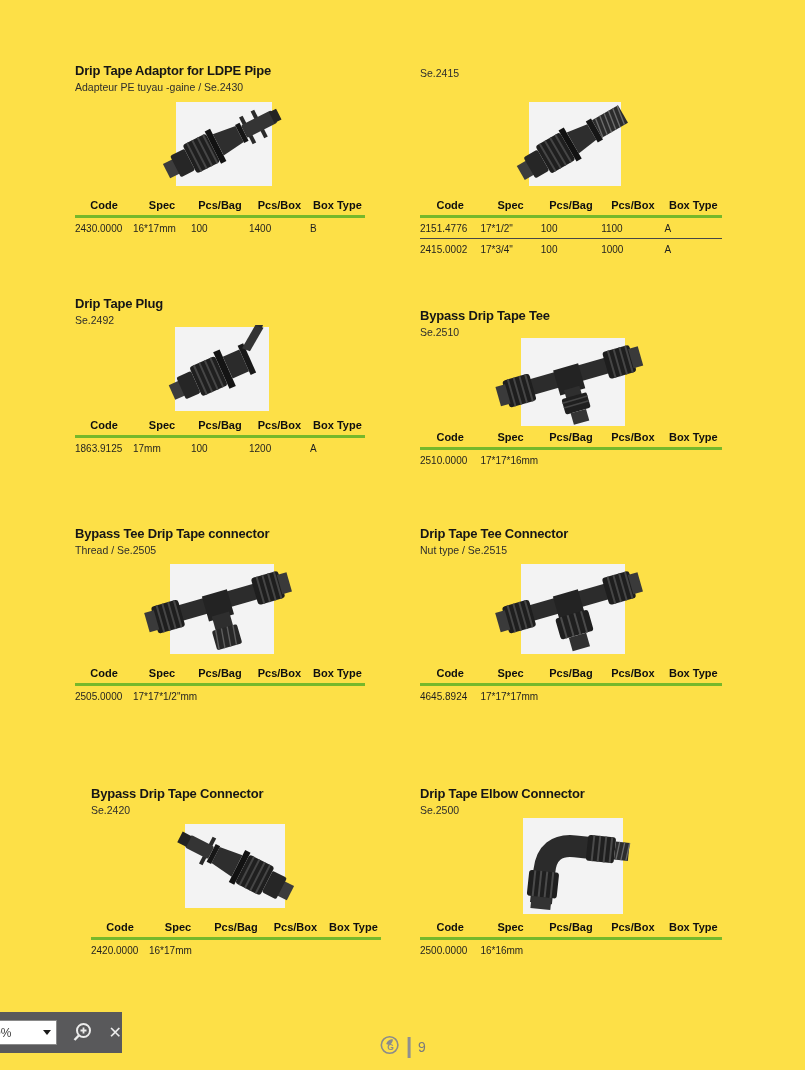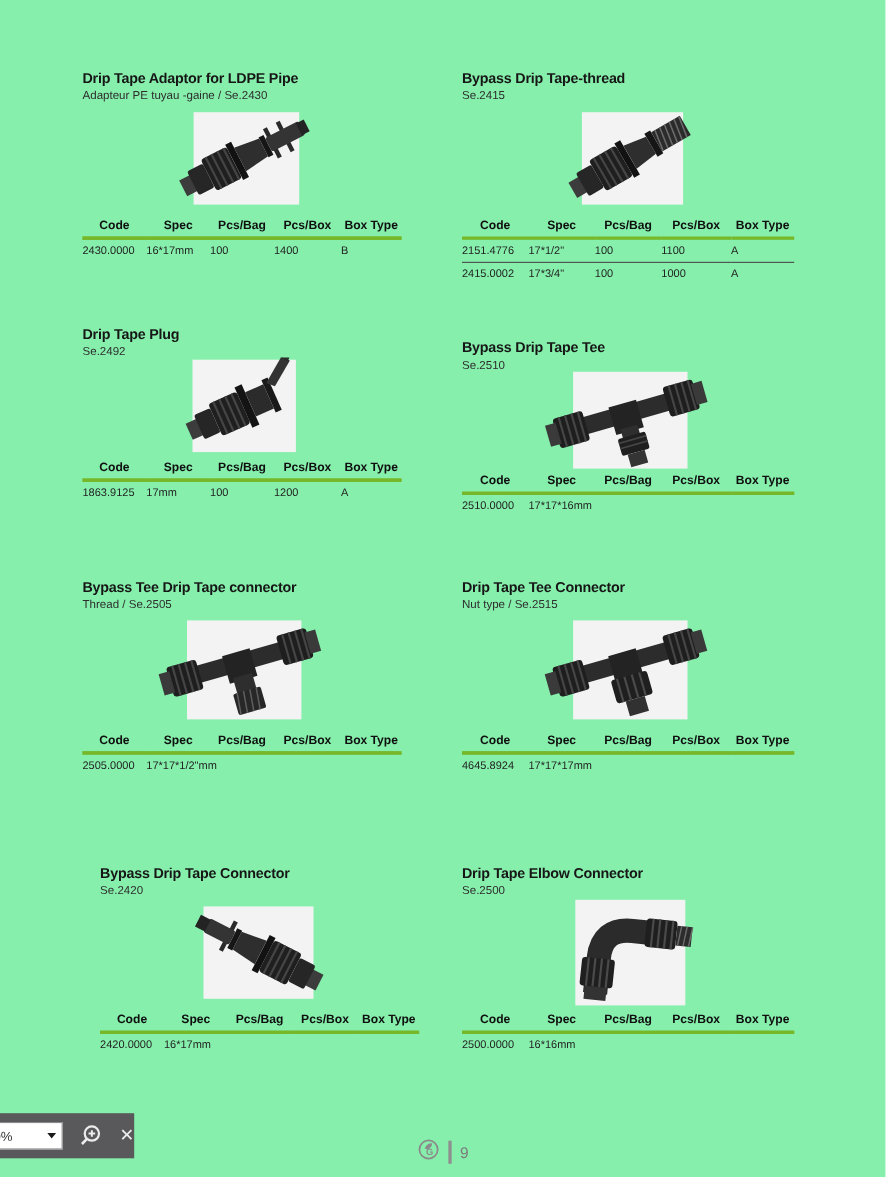--- a/index.html
+++ b/index.html
@@ -1,17 +1,17 @@
 <!DOCTYPE html>
 <html><head>
 <meta charset="utf-8">
 <style>
   html,body{margin:0;padding:0;background:#fff;}
   body{width:805px;height:1070px;font-family:"Liberation Sans",sans-serif;}
-  .page{position:relative;width:805px;height:1070px;background:#86efac;overflow:hidden;}
+  .page{position:relative;width:805px;height:1070px;background:#fde047;overflow:hidden;}
   .product{position:absolute;}
   .p-title{font-size:13px;font-weight:bold;color:#161616;letter-spacing:-0.2px;line-height:14px;}
   .p-sub{font-size:10.5px;color:#2d2d2d;margin-top:3px;}
   .photo{position:absolute;left:0;right:0;display:flex;justify-content:center;align-items:center;}
   table.spec{position:absolute;left:0;width:100%;border-collapse:collapse;table-layout:fixed;}
   table.spec th{font-size:11px;font-weight:bold;color:#0f0f0f;text-align:center;padding:1px 0 4px;border-bottom:3px solid #76b82a;}
   table.spec td{font-size:10px;color:#1f1f1f;padding:5px 0 2px;white-space:nowrap;}
   table.spec tr.sep td{border-bottom:1px solid #474747;padding-bottom:4px;}
   .toolbar{position:absolute;left:0;top:1012px;width:122px;height:41px;background:#59595b;display:flex;align-items:center;overflow:hidden;}
   .zoom-select{margin-left:-12px;width:70px;height:23px;background:#fff;border:1px solid #8a8a8a;display:flex;align-items:center;justify-content:flex-end;gap:10px;padding:0 5px;font-size:12px;color:#3a3a3a;cursor:default;}
@@ -73,21 +73,20 @@
         <td>16*17mm</td>
         <td>100</td>
         <td>1400</td>
         <td>B</td>
       </tr>
         </tbody>
     </table>
   </section>
 
   <section class="product" style="left:420px;top:64px;width:302px;height:200px;">
-    <div class="p-title">Bypass Drip Tape-thread</div>
     <div class="p-sub">Se.2415</div>
     <div class="photo" style="top:30px;height:100px;">
       <svg width="145" height="96" viewBox="0 0 145 96">
         <rect x="30" y="6" width="92" height="84" fill="#f3f3f3"></rect>
         <g transform="rotate(-30 72 48)">
           <rect x="14" y="40" width="12" height="16" fill="#3c3c3c"></rect>
           <rect x="24" y="36" width="16" height="24" rx="2" fill="#262626"></rect>
           <rect x="40" y="32" width="28" height="32" rx="3" fill="#1f1f1f"></rect>
           <path d="M45 32v32M51 32v32M57 32v32M63 32v32" stroke="#454545" stroke-width="2"></path>
           <rect x="68" y="30" width="6" height="36" fill="#121212"></rect>

